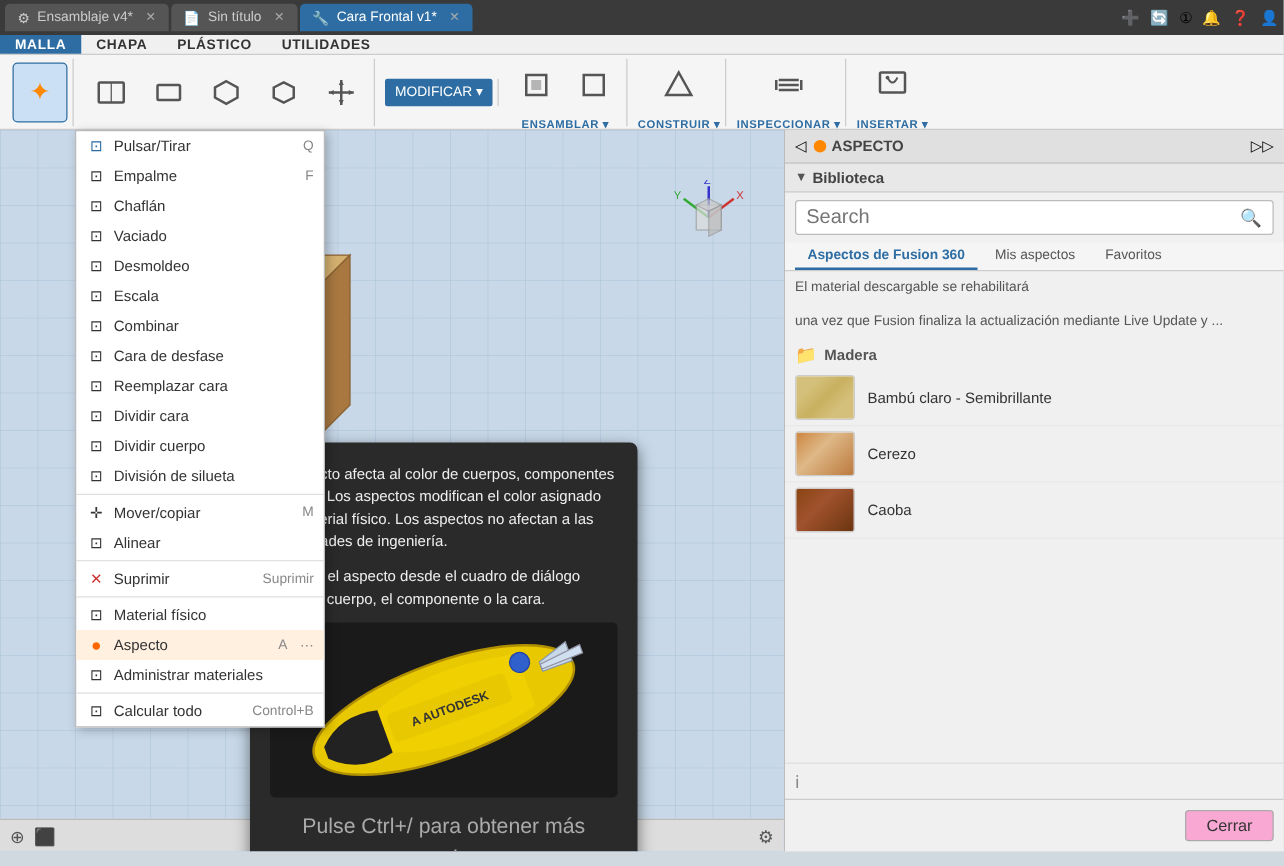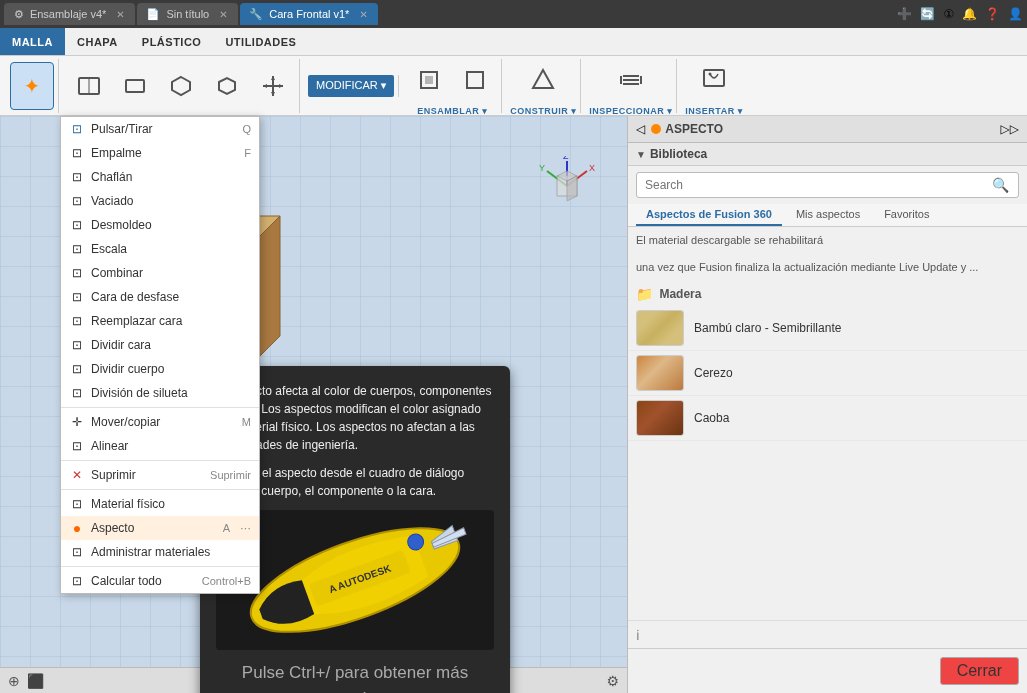--- a/index.html
+++ b/index.html
@@ -39,21 +39,21 @@
       display: flex;
       gap: 8px;
       align-items: center;
     }
     .tab-icon { font-size: 12px; }
 
     
     .menu-bar {
       display: flex;
       background: #f0f0f0;
-      height: 28px;
+      height: 16px;
       align-items: center;
       border-bottom: 1px solid #ccc;
     }
     .menu-item {
       padding: 0 12px;
       height: 100%;
       display: flex;
       align-items: center;
       font-size: 11px;
       font-weight: bold;
@@ -264,21 +264,21 @@
       border: 1px solid #bbb;
       border-radius: 3px;
       background: #fff;
       overflow: hidden;
     }
     .search-bar input {
       flex: 1;
       border: none;
       outline: none;
       padding: 4px 8px;
-      font-size: 12px;
+      font-size: 16px;
       background: transparent;
     }
     .search-icon-btn {
       padding: 4px 8px;
       cursor: pointer;
       color: #666;
       font-size: 14px;
     }
 
     .tab-row {
@@ -361,24 +361,24 @@
     .panel-bottom {
       margin-top: auto;
       display: flex;
       justify-content: flex-end;
       padding: 8px;
       border-top: 1px solid #ccc;
       background: #f0f0f0;
     }
     .cerrar-btn {
       padding: 4px 16px;
-      background: #ef4444;
+      background: #f9a8d4;
       border: 1px solid #aaa;
       border-radius: 3px;
-      font-size: 16px;
+      font-size: 13px;
       cursor: pointer;
       color: #333;
       margin-left: 25px;
     }
 
     
     .status-bar {
       position: absolute;
       bottom: 0;
       left: 0;

